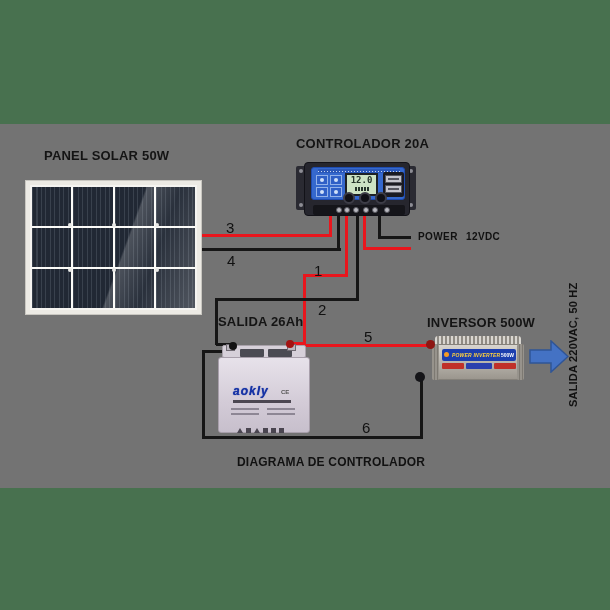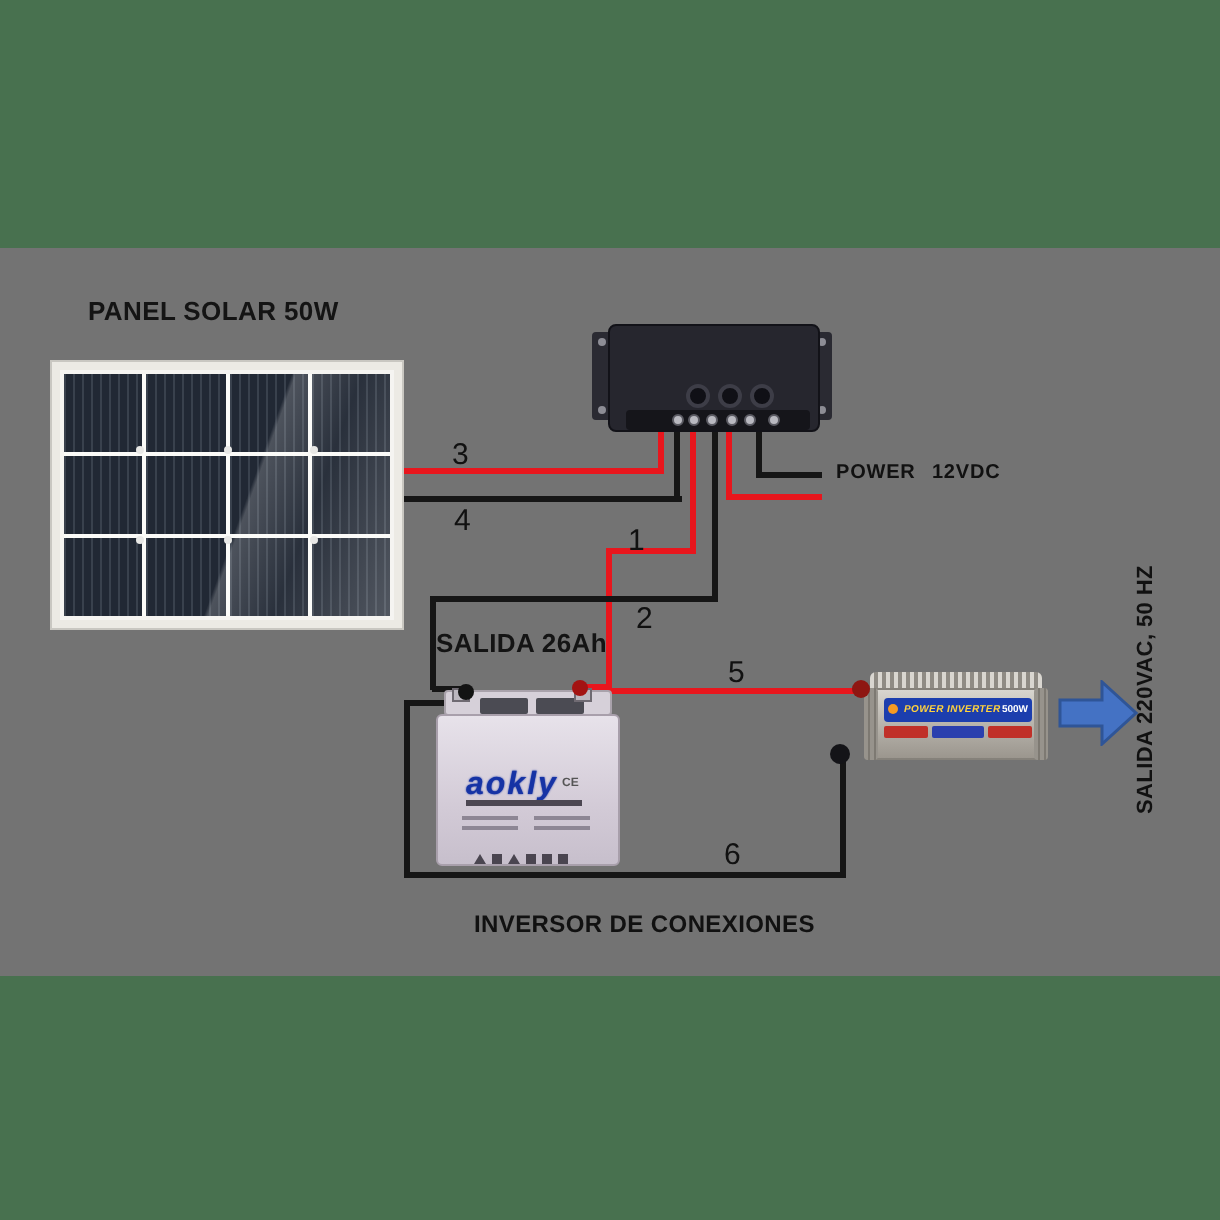--- a/index.html
+++ b/index.html
@@ -42,21 +42,21 @@
   .ctrl-btn{top:29px;width:8px;height:8px;border-radius:50%;background:#101016;border:2px solid #3d3d47;}
   #ctrl-terminals{left:8px;top:42px;width:92px;height:10px;background:#15151a;border-radius:2px;}
   .tscrew{top:2px;width:6px;height:6px;border-radius:50%;background:#b9b9c0;border:1px solid #5a5a62;box-sizing:border-box;}
   .mscrew{width:4px;height:4px;border-radius:50%;background:#8d8d95;}
   
   #batt-lid{left:222px;top:345px;width:84px;height:13px;background:#d6d0d9;border:1px solid #a9a2ab;border-radius:2px;box-sizing:border-box;z-index:3;}
   .batt-vent{top:349px;width:24px;height:8px;background:#4b4b53;border-radius:1px;z-index:4;}
   .batt-post{top:344px;width:9px;height:7px;background:#bcb7bf;border:1px solid #6f6a72;box-sizing:border-box;z-index:4;}
   #batt-body{left:218px;top:357px;width:92px;height:76px;background:linear-gradient(180deg,#e7e2ea 0%,#d3cbd7 60%,#c7bfcc 100%);
      border:1px solid #a89fab;border-radius:3px;box-sizing:border-box;z-index:3;}
-  #batt-logo{left:14px;top:26px;font-size:16px;font-weight:700;font-style:italic;letter-spacing:1px;color:#1633a5;text-shadow:0 0 1px #1633a5;}
+  #batt-logo{left:14px;top:26px;font-size:12px;font-weight:700;font-style:italic;letter-spacing:1px;color:#1633a5;text-shadow:0 0 1px #1633a5;}
   #batt-ce{left:62px;top:31px;font-size:6px;font-weight:700;color:#555;}
   .batt-line{background:#8d8694;height:2px;}
   .batt-dark-line{background:#4c4752;height:3px;}
   .warn{width:5px;height:5px;background:#4a4550;display:inline-block;margin-right:3px;}
   .warn.tri{background:none;width:0;height:0;border-left:3px solid transparent;border-right:3px solid transparent;border-bottom:5px solid #4a4550;}
   
   #inverter{left:432px;top:336px;width:92px;height:47px;z-index:3;}
   #inv-fins{left:3px;top:0;width:86px;height:10px;border-radius:3px 3px 0 0;
      background:repeating-linear-gradient(90deg,#d9d6d0 0 2px,#8f8b84 2px 4px);}
   #inv-body{left:0;top:8px;width:92px;height:36px;background:linear-gradient(180deg,#d8d5cf 0%,#b5b1a9 55%,#9b968e 100%);
@@ -102,28 +102,56 @@
     </div>
     <div class="abs" id="panel-glare"></div>
     <div class="abs pdot" style="left:25%;top:33.3%;"></div>
     <div class="abs pdot" style="left:50%;top:33.3%;"></div>
     <div class="abs pdot" style="left:75%;top:33.3%;"></div>
     <div class="abs pdot" style="left:25%;top:66.6%;"></div>
     <div class="abs pdot" style="left:50%;top:66.6%;"></div>
     <div class="abs pdot" style="left:75%;top:66.6%;"></div>
   </div>
 
+  <div class="abs heading" style="left:296px;top:136px;">CONTROLADOR 20A</div>
   <div class="abs" id="controller">
     <div class="abs ear" style="left:0;"></div>
     <div class="abs ear" style="left:108px;"></div>
     <div class="abs mscrew" style="left:3px;top:7px;"></div>
     <div class="abs mscrew" style="left:3px;top:41px;"></div>
     <div class="abs mscrew" style="left:113px;top:7px;"></div>
     <div class="abs mscrew" style="left:113px;top:41px;"></div>
     <div class="abs" id="ctrl-body">
+      <div class="abs" id="ctrl-face">
+        <div class="abs" id="ctrl-header"></div>
+        <div class="abs ctrl-icon" style="left:4px;top:7px;">
+            <i></i>
+          </div>
+        <div class="abs ctrl-icon" style="left:18px;top:7px;">
+            <i></i>
+          </div>
+        <div class="abs ctrl-icon" style="left:4px;top:19px;">
+            <i></i>
+          </div>
+        <div class="abs ctrl-icon" style="left:18px;top:19px;">
+            <i></i>
+          </div>
+        <div class="abs" id="ctrl-lcd">
+          <span id="lcd-value">12.0</span>
+          <span id="lcd-bar"></span>
+        </div>
+        <div class="abs" id="ctrl-usb">
+          <div class="abs usb-port" style="top:3px;">
+              <i></i>
+            </div>
+          <div class="abs usb-port" style="top:13px;">
+              <i></i>
+            </div>
+        </div>
+      </div>
       <div class="abs ctrl-btn" style="left:38px;"></div>
       <div class="abs ctrl-btn" style="left:54px;"></div>
       <div class="abs ctrl-btn" style="left:70px;"></div>
       <div class="abs" id="ctrl-terminals">
         <div class="abs tscrew" style="left:23px;"></div>
         <div class="abs tscrew" style="left:31px;"></div>
         <div class="abs tscrew" style="left:40px;"></div>
         <div class="abs tscrew" style="left:50px;"></div>
         <div class="abs tscrew" style="left:59px;"></div>
         <div class="abs tscrew" style="left:71px;"></div>
@@ -181,20 +209,21 @@
     <div class="abs batt-line" style="left:12px;top:55px;width:28px;"></div>
     <div class="abs batt-line" style="left:48px;top:55px;width:28px;"></div>
     <div class="abs" style="left:18px;top:61px;">
       <span class="warn tri"></span><span class="warn"></span><span class="warn tri"></span><span class="warn"></span><span class="warn"></span><span class="warn"></span>
     </div>
   </div>
 
   <div class="abs tdot" style="left:286px;top:340px;width:8px;height:8px;background:#a31312;"></div>
   <div class="abs tdot" style="left:229px;top:342px;width:8px;height:8px;background:#131313;"></div>
 
+  <div class="abs heading" style="left:427px;top:315px;">INVERSOR 500W</div>
   <div class="abs" id="inverter">
     <div class="abs" id="inv-fins"></div>
     <div class="abs" id="inv-body"></div>
     <div class="abs inv-cap" style="left:0;"></div>
     <div class="abs inv-cap" style="left:85px;"></div>
     <div class="abs" id="inv-band">
       <div class="abs" id="inv-band-dot"></div>
       <div class="abs" id="inv-band-title">POWER INVERTER</div>
       <div class="abs" id="inv-band-power">500W</div>
     </div>
@@ -203,15 +232,15 @@
     <div class="abs inv-chip" style="left:62px;width:22px;background:#c03028;"></div>
   </div>
   <div class="abs tdot" style="left:426px;top:340px;width:9px;height:9px;background:#8e1612;"></div>
   <div class="abs tdot" style="left:415px;top:372px;width:10px;height:10px;background:#141418;"></div>
 
   <div class="abs" id="dc-label">POWER 12VDC</div>
   <svg class="abs" id="arrow-svg" width="40" height="33" viewBox="0 0 40 33">
     <polygon points="1,10 22,10 22,1 39,16.5 22,32 22,23 1,23" fill="#4472C4" stroke="#2F5597" stroke-width="1.5"></polygon>
   </svg>
   <div class="abs" id="ac-label">SALIDA 220VAC, 50 HZ</div>
-  <div class="abs" id="caption">INVERSOR DE CONEXIONES</div>
+  <div class="abs" id="caption">DIAGRAMA DE CONTROLADOR</div>
 
 </div>
 
 </body></html>

